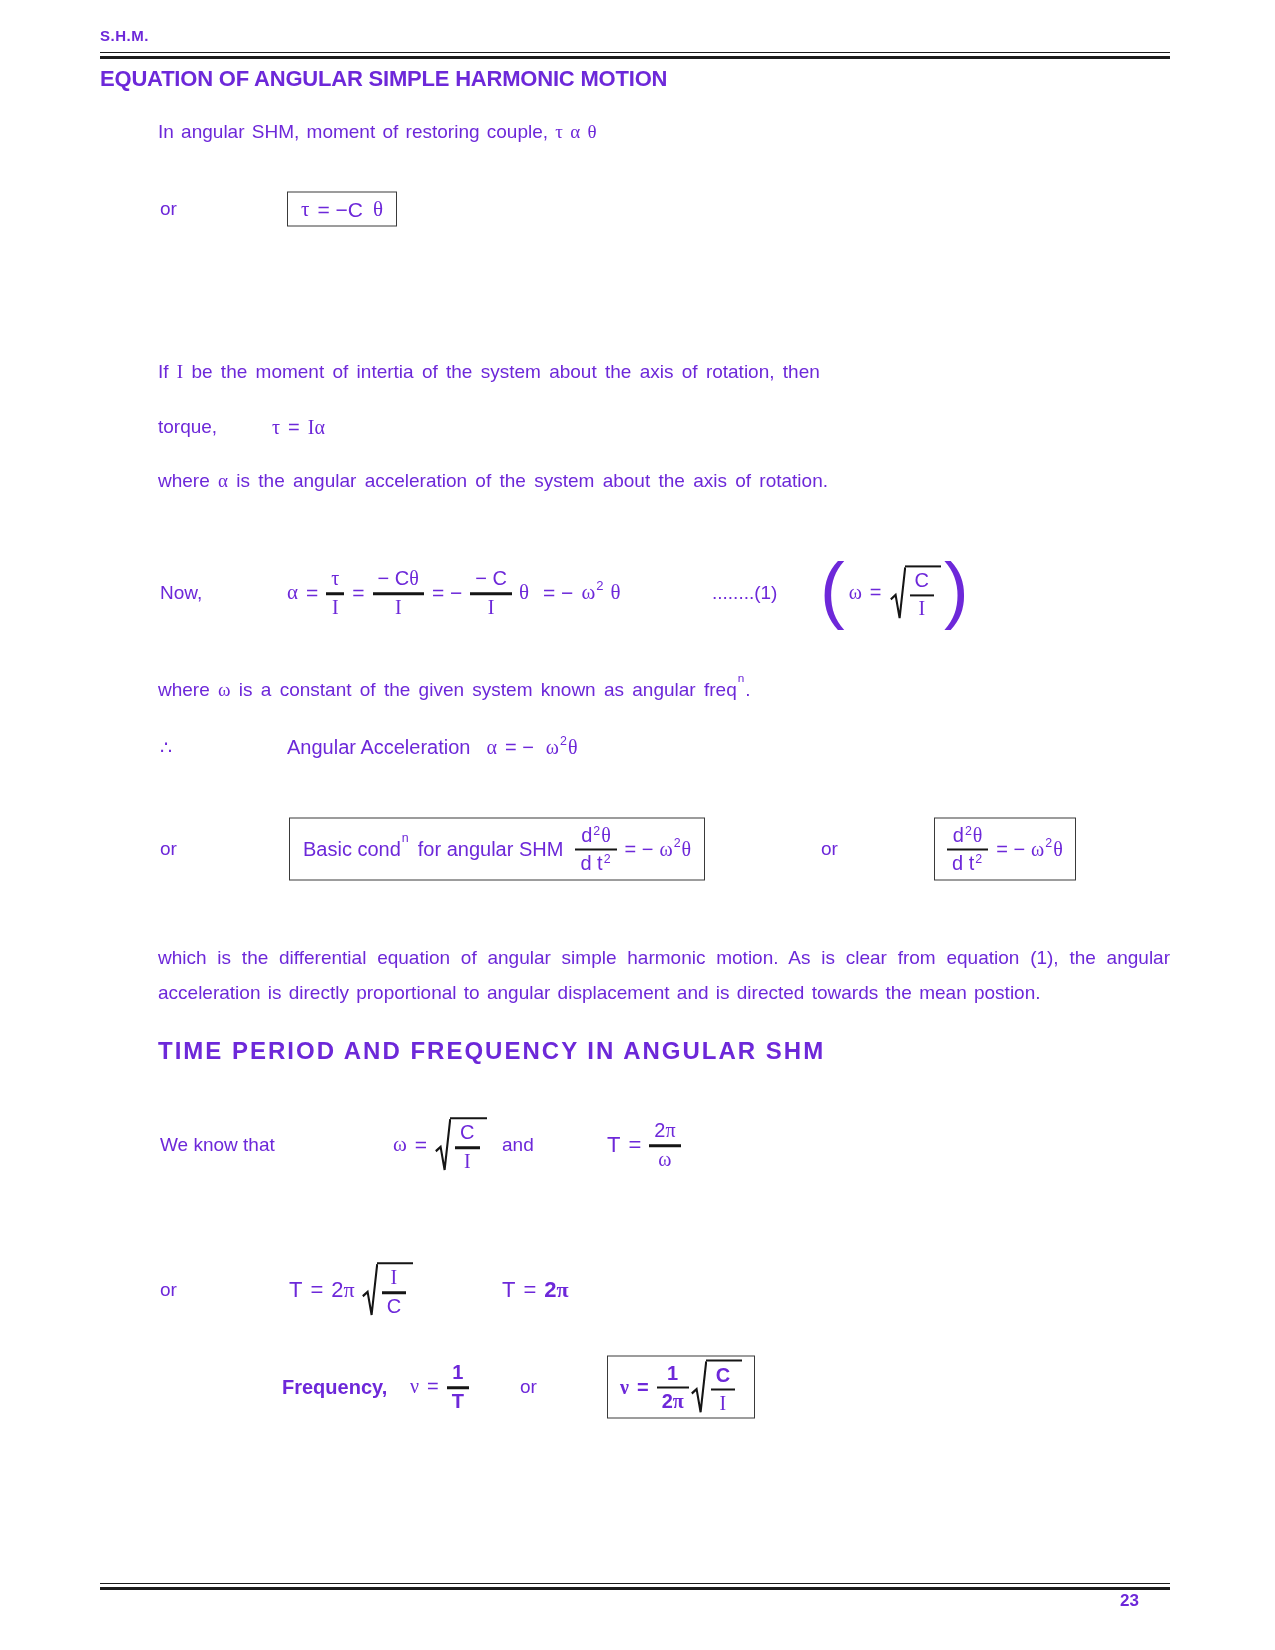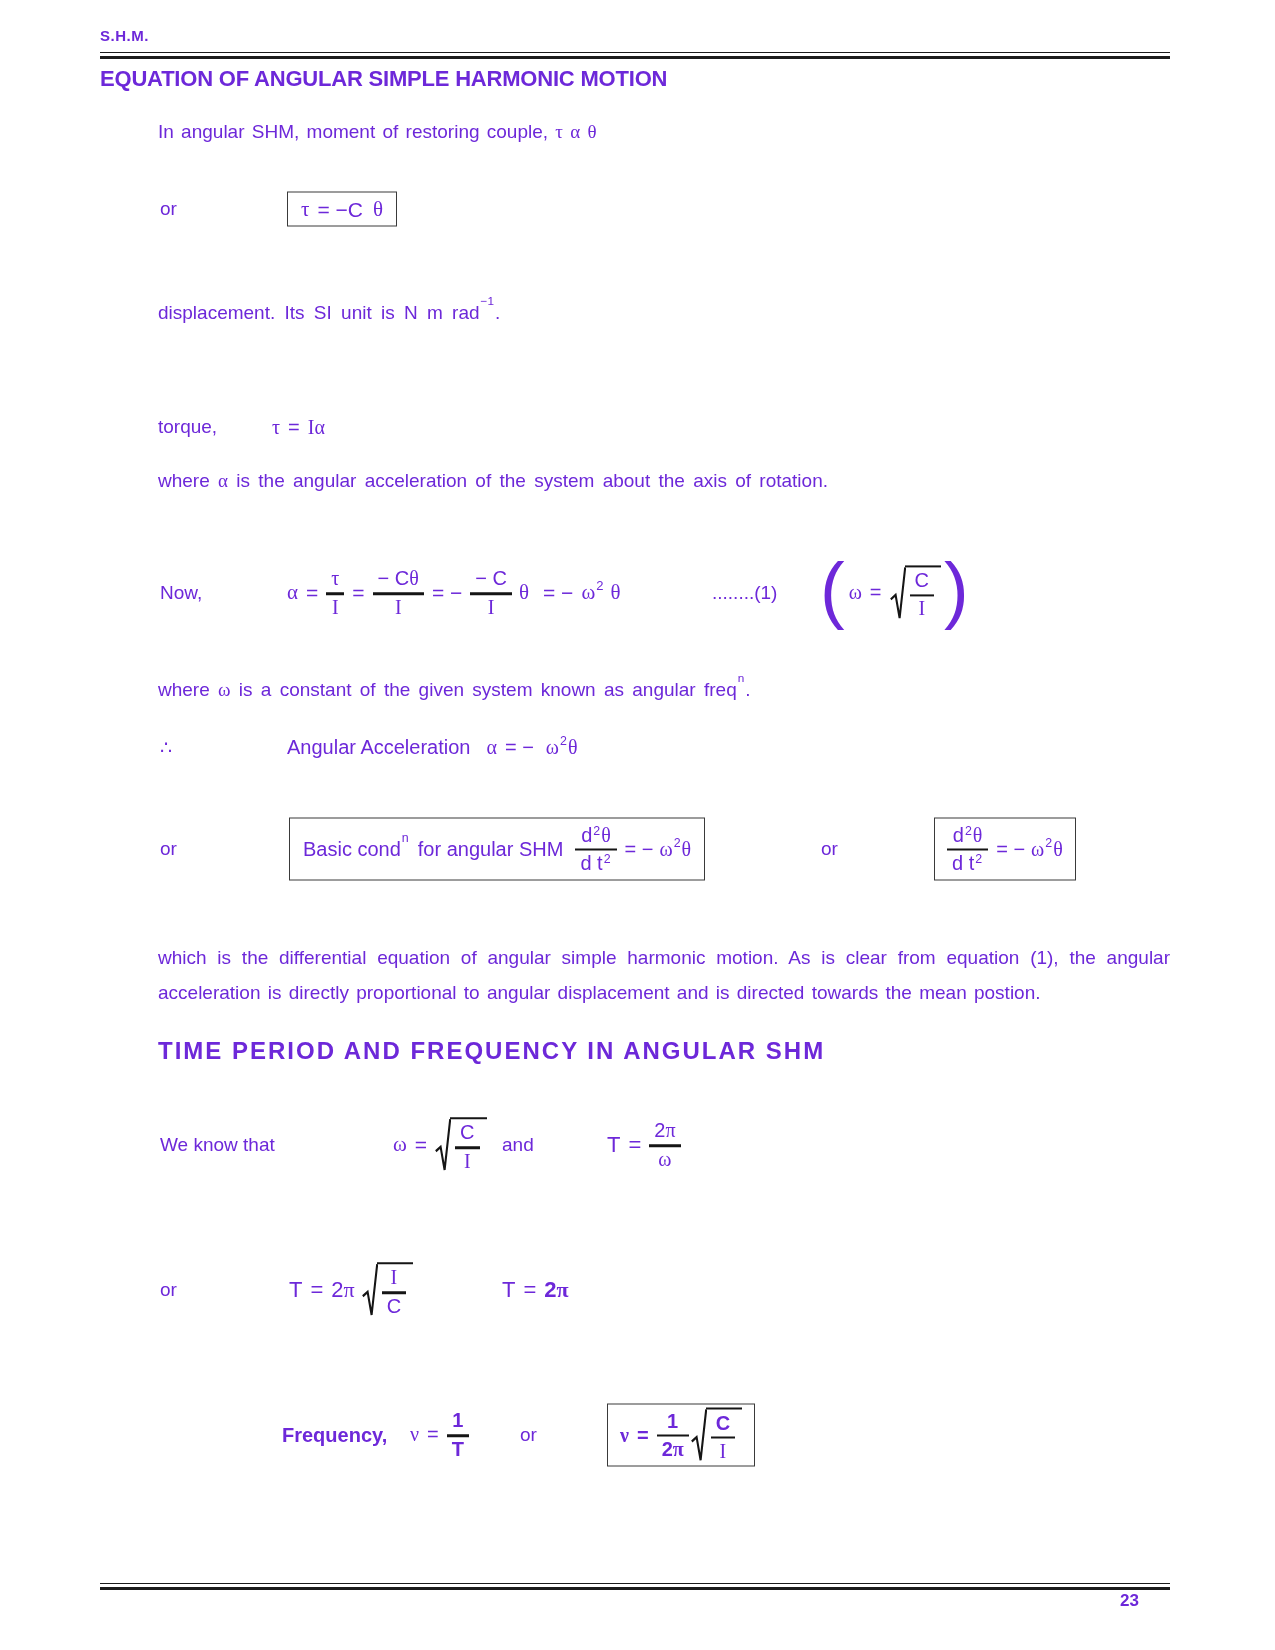--- a/index.html
+++ b/index.html
@@ -57,24 +57,26 @@
     <span class="it fs19" style="left:160px">or</span>
     <span class="it" style="left:287px">
       <span class="eqbox fs21" style="height:33px;padding:0 13px">
         <span class="g">τ</span>
         <span class="eq">= −C</span>
         <span class="g" style="margin-left:2px">θ</span>
       </span>
     </span>
   </div>
 
-  <div class="abs pl ws4" style="left:158px;top:302px">
-    <span>displacement. Its SI unit is N m rad</span><sup class="sp">−1</sup><span>.</span>
-  </div>
-
+
+  <div class="abs fs19 ws3" style="left:158px;top:361px">
+    <span>If</span>
+    <span class="g">I</span>
+    <span>be the moment of intertia of the system about the axis of rotation, then</span>
+  </div>
 
   <div class="row" style="top:412px;height:30px">
     <span class="it fs19" style="left:158px">torque,</span>
     <span class="it fs20" style="left:272px">
       <span class="g">τ</span>
       <span class="eq">=</span>
       <span class="g">I</span>
         <span class="g">α</span>
     </span>
   </div>
@@ -271,21 +273,21 @@
     </span>
 
     <span class="it fs22" style="left:502px">
       <span>T</span>
       <span class="eq">=</span>
         <span class="b">2</span>
         <span class="g b">π</span>
     </span>
   </div>
 
-  <div class="row" style="top:1398px;height:74px">
+  <div class="row" style="top:1350px;height:74px">
     <span class="it fs20 b" style="left:282px">Frequency,</span>
 
     <span class="it fs20" style="left:410px">
       <span class="g">ν</span>
       <span class="eq">=</span>
       <span class="frac b">
         <span class="num">1</span>
         <span class="fbar"></span>
         <span class="den">T</span>
       </span>

